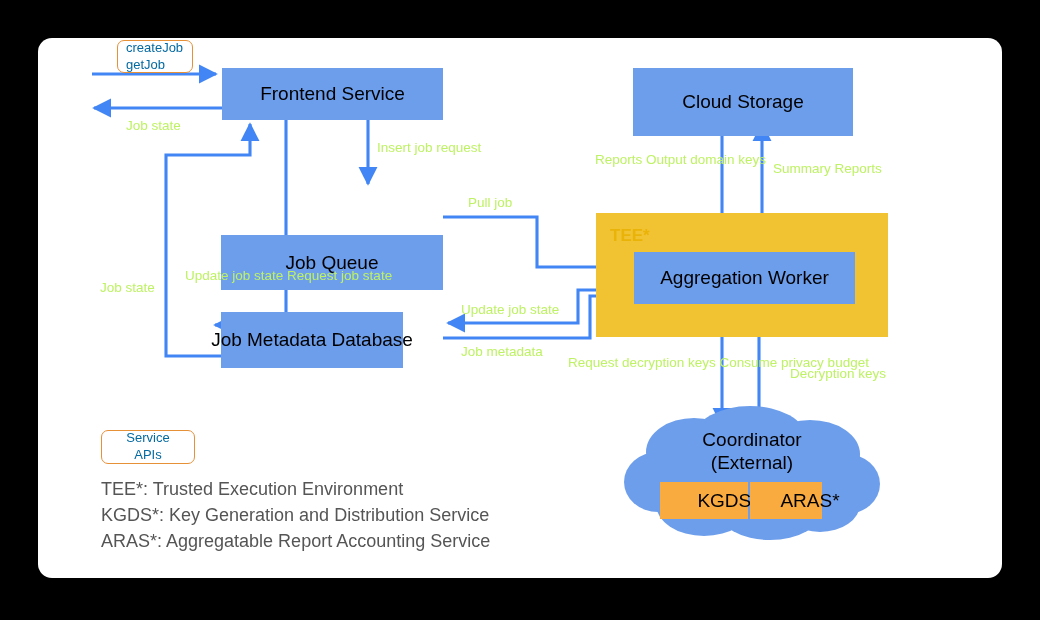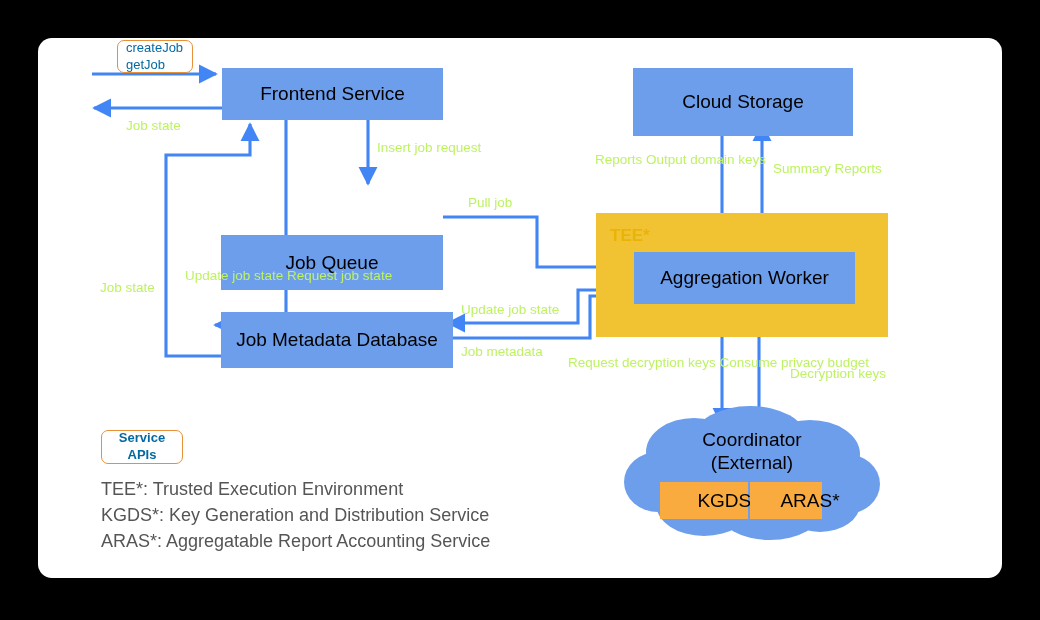--- a/index.html
+++ b/index.html
@@ -158,21 +158,21 @@
   <div class="tee-label" style="left:610px;top:226px;">TEE*</div>
 
   <div class="node blue-box" style="left:222px;top:68px;width:221px;height:52px;">
     <span>Frontend Service</span>
   </div>
 
   <div class="node blue-box" style="left:221px;top:190px;width:222px;height:55px;margin-top:45px;">
     <span>Job Queue</span>
   </div>
 
-  <div class="node blue-box" style="left:221px;top:312px;width:232px;height:56px;">
+  <div class="node blue-box" style="left:221px;top:312px;width:182px;height:56px;">
     <span>Job Metadata Database</span>
   </div>
 
   <div class="node blue-box" style="left:633px;top:68px;width:220px;height:68px;">
     <span>Cloud Storage</span>
   </div>
 
   <div class="node blue-box" style="left:634px;top:252px;width:221px;height:52px;">
     <span>Aggregation Worker</span>
   </div>
@@ -209,20 +209,20 @@
   <div class="edge-label" style="left:595px;top:151px;">Reports
 Output domain keys</div>
 
   <div class="edge-label" style="left:773px;top:160px;">Summary Reports</div>
 
   <div class="edge-label" style="left:568px;top:354px;">Request decryption keys
 Consume privacy budget</div>
 
   <div class="edge-label" style="left:770px;top:365px;margin-left:20px;">Decryption keys</div>
 
-  <div class="api-chip" style="left:101px;top:430px;width:82px;height:34px;font-weight:bold;">Service
+  <div class="api-chip" style="left:101px;top:430px;width:94px;height:34px;">Service
 APIs</div>
 
   <div class="legend" style="left:101px;top:476px;">TEE*: Trusted Execution Environment
 KGDS*: Key Generation and Distribution Service
 ARAS*: Aggregatable Report Accounting Service</div>
 
 </div>
 
 </body></html>

